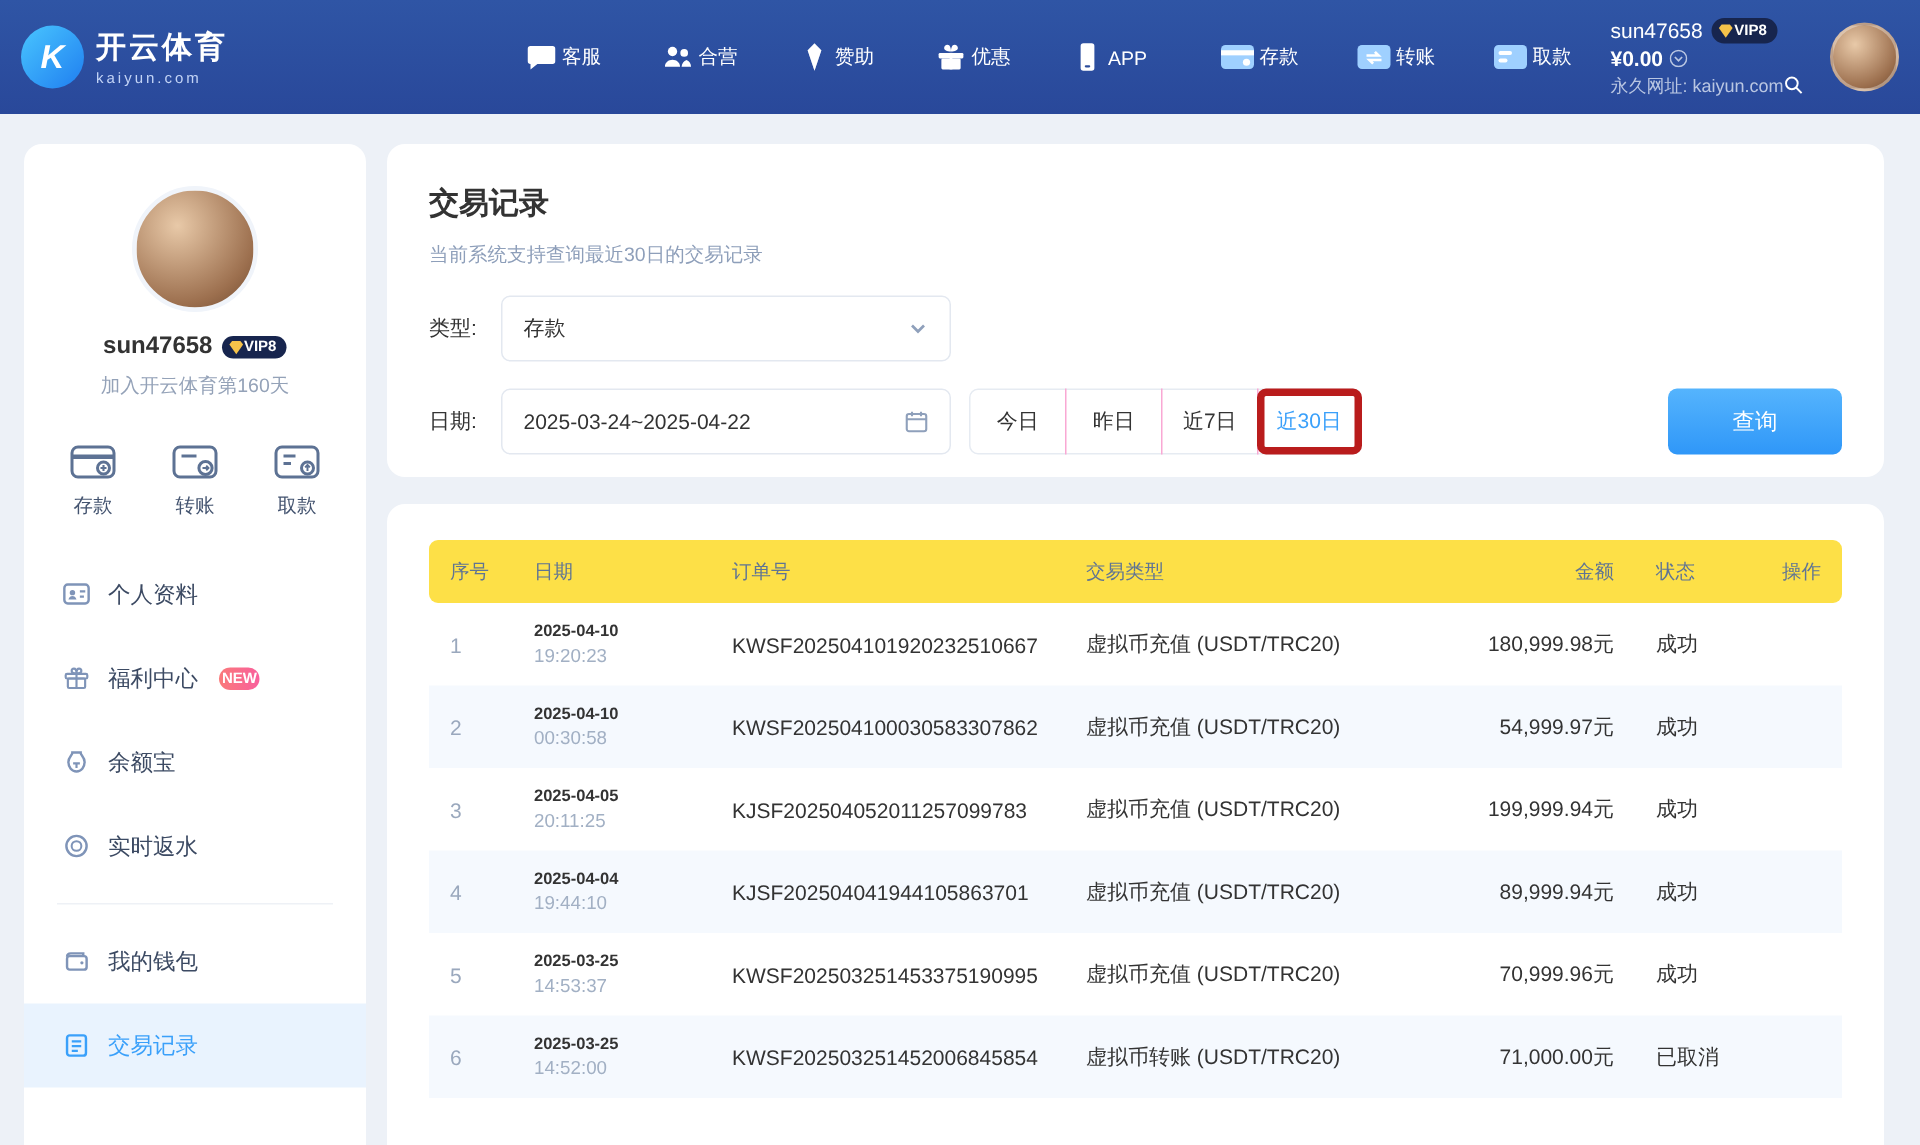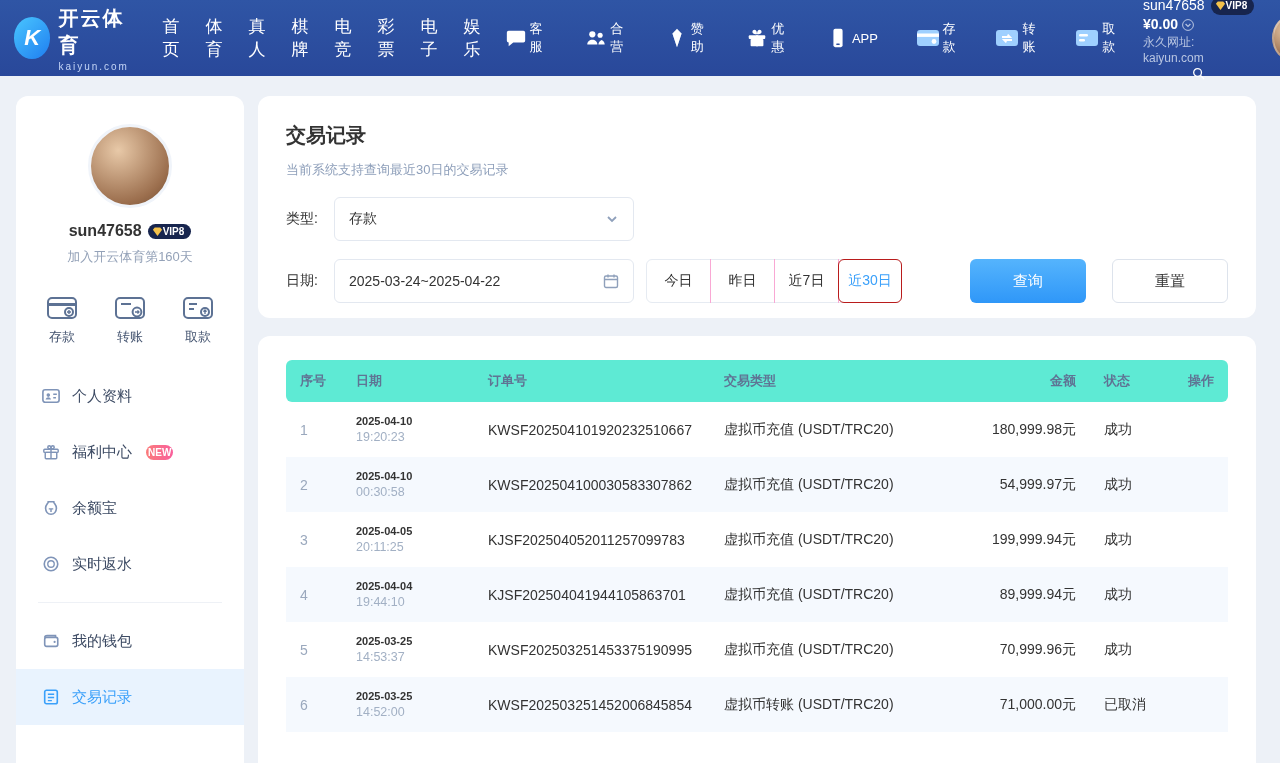--- a/index.html
+++ b/index.html
@@ -23,21 +23,21 @@
   .ql-item { display:flex; flex-direction:row; align-items:center; gap:3px;
     font-size:13px; cursor:pointer; min-width:34px;margin-left:24px; }
   .ql-item svg { display:block; }
   .wallet-links { display:flex; gap:14px; margin-left:6px; }
   .user-block { margin-left:8px; line-height:1.35; }
   .user-row1 { display:flex; align-items:center; gap:6px; font-size:14px; }
   .vip-badge { display:inline-flex; align-items:center; gap:0; background:#17254e;
     border-radius:9px; padding:2px 7px 2px 4px; font-size:10px; font-weight:bold; color:#fff; }
   .vip-badge .vip-gem { width:11px; height:11px; }
   .user-balance { display:flex; align-items:center; gap:4px; font-size:14px; font-weight:bold; }
-  .user-url { display:flex; align-items:center; gap:0; font-size:12px; color:#b9c6e2;flex-direction:column; }
+  .user-url { display:flex; align-items:center; gap:0; font-size:12px; color:#b9c6e2; }
   .nav-avatar { width:46px; height:46px; border-radius:50%;
     background:radial-gradient(circle at 35% 30%,#e8c9a8,#9c6f4e 70%,#6e4a30);
     border:2px solid #ffffff55; cursor:pointer; }
 
   
   .sidebar { position:absolute; left:16px; top:96px; width:228px; height:900px;
     background:#fff; border-radius:12px; padding-top:28px; }
   .side-avatar { width:84px; height:84px; border-radius:50%; margin:0 auto;
     background:radial-gradient(circle at 35% 30%,#e8c9a8,#9c6f4e 70%,#6e4a30);
     border:3px solid #f0f4fa; cursor:pointer; }
@@ -68,33 +68,33 @@
   .filter-label { font-size:14px; color:#333; width:48px; flex:0 0 auto; }
   .select-box, .date-box { width:300px; height:44px; border:1px solid #e3e8f0;
     border-radius:6px; display:flex; align-items:center; padding:0 14px; font-size:14px;
     color:#333; cursor:pointer; background:#fff; justify-content:space-between; }
   .range-group { display:flex; align-items:center; height:44px; border:1px solid #e6ebf2;
     border-radius:6px; margin-left:12px; background:#fff; }
   .range-btn { min-width:64px; height:44px; display:flex; align-items:center;
     justify-content:center; font-size:14px; color:#333; cursor:pointer; padding:0 8px;
     border-right:1px solid #f9a8d4; }
   .range-btn:last-child { border-right:none; }
-  .range-btn.active { color:#3aa0fa; border:1px solid #b91c1c; border-radius:6px;
+  .range-btn.active { color:#3aa0fa; border:5px solid #b91c1c; border-radius:6px;
     margin:-1px; background:#fff; position:relative; z-index:1; }
   .btn-search { margin-left:auto; width:116px; height:44px; border:none; border-radius:6px;
     background:linear-gradient(180deg,#55b4fd,#2f97f8); color:#fff; font-size:15px;
     cursor:pointer; }
   .btn-reset { margin-left:26px; width:116px; height:44px; border:1px solid #dde3ec;
     border-radius:6px; background:#fff; color:#333; font-size:15px; cursor:pointer; }
 
   
   .table-card { position:absolute; left:258px; top:336px; width:998px; height:620px;
     background:#fff; border-radius:12px; padding:24px 28px; }
   table { width:100%; border-collapse:collapse; table-layout:fixed; }
-  thead th { background:#5eead4; font-size:13px; font-weight:bold; color:#5f7494;
+  thead th { background:#fde047; font-size:13px; font-weight:normal; color:#5f7494;
     text-align:left; padding:12px 14px; }
   thead th:first-child { border-radius:6px 0 0 6px; }
   thead th:last-child { border-radius:0 6px 6px 0; }
   th.right, td.right { text-align:right; }
   tbody td { padding:13px 14px; font-size:14px; color:#333; vertical-align:middle; }
   tbody tr:nth-child(even) { background:#f5f9fe; }
   .col-index { width:56px; } .col-date { width:132px; } .col-order { width:236px; }
   .col-type { width:240px; } .col-amount { width:140px; } .col-status { width:84px;margin-top:45px; }
   .col-action { width:54px; }
   td.cell-index { color:#9aa8bd; }
@@ -105,30 +105,20 @@
 <body>
 
 <div class="navbar">
   <div class="logo">
     <div class="logo-circle">K</div>
     <div>
       <div class="logo-name">开云体育</div>
       <div class="logo-domain">kaiyun.com</div>
     </div>
   </div>
-  <div class="main-nav">
-    <a>首页</a>
-    <a>体育</a>
-    <a>真人</a>
-    <a>棋牌</a>
-    <a>电竞</a>
-    <a>彩票</a>
-    <a>电子</a>
-    <a>娱乐</a>
-  </div>
 
   <div class="top-right">
     <div class="quick-links">
       <div class="ql-item">
         <span>
           <svg width="22" height="22" viewBox="0 0 24 24" fill="#fff">
               <path d="M4 4h16a2 2 0 0 1 2 2v9a2 2 0 0 1-2 2H9l-5 4v-4H4a2 2 0 0 1-2-2V6a2 2 0 0 1 2-2z"></path>
             </svg>
         </span>
         <span>客服</span>
@@ -353,21 +343,20 @@
           <path d="M1.5 6.5h13M5 1.5v3M11 1.5v3" stroke="#8fa0bb" stroke-width="1.4"></path>
         </svg>
     </div>
     <div class="range-group">
       <div class="range-btn">今日</div>
       <div class="range-btn">昨日</div>
       <div class="range-btn">近7日</div>
       <div class="range-btn active">近30日</div>
     </div>
     <button class="btn-search">查询</button>
-    <button class="btn-reset">重置</button>
   </div>
 </div>
 
 <div class="table-card">
   <table>
     <thead>
       <tr>
         <th class="col-index">序号</th>
         <th class="col-date">日期</th>
         <th class="col-order">订单号</th>

